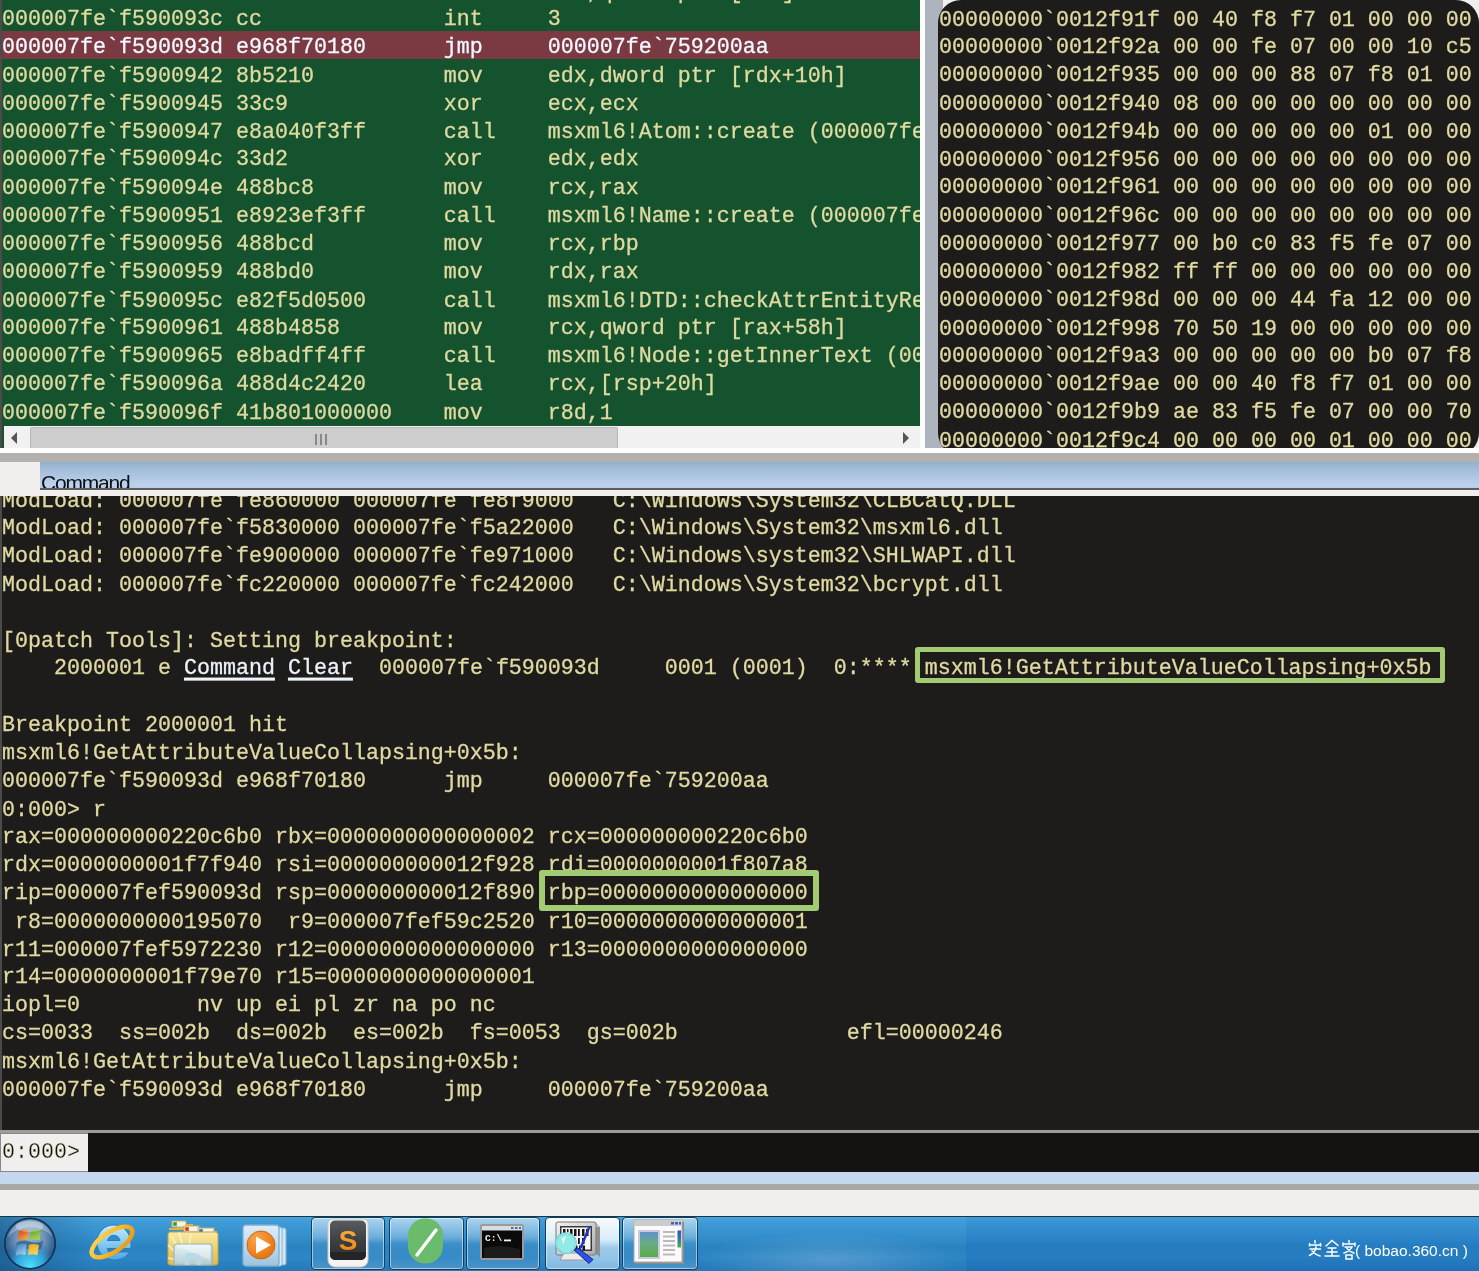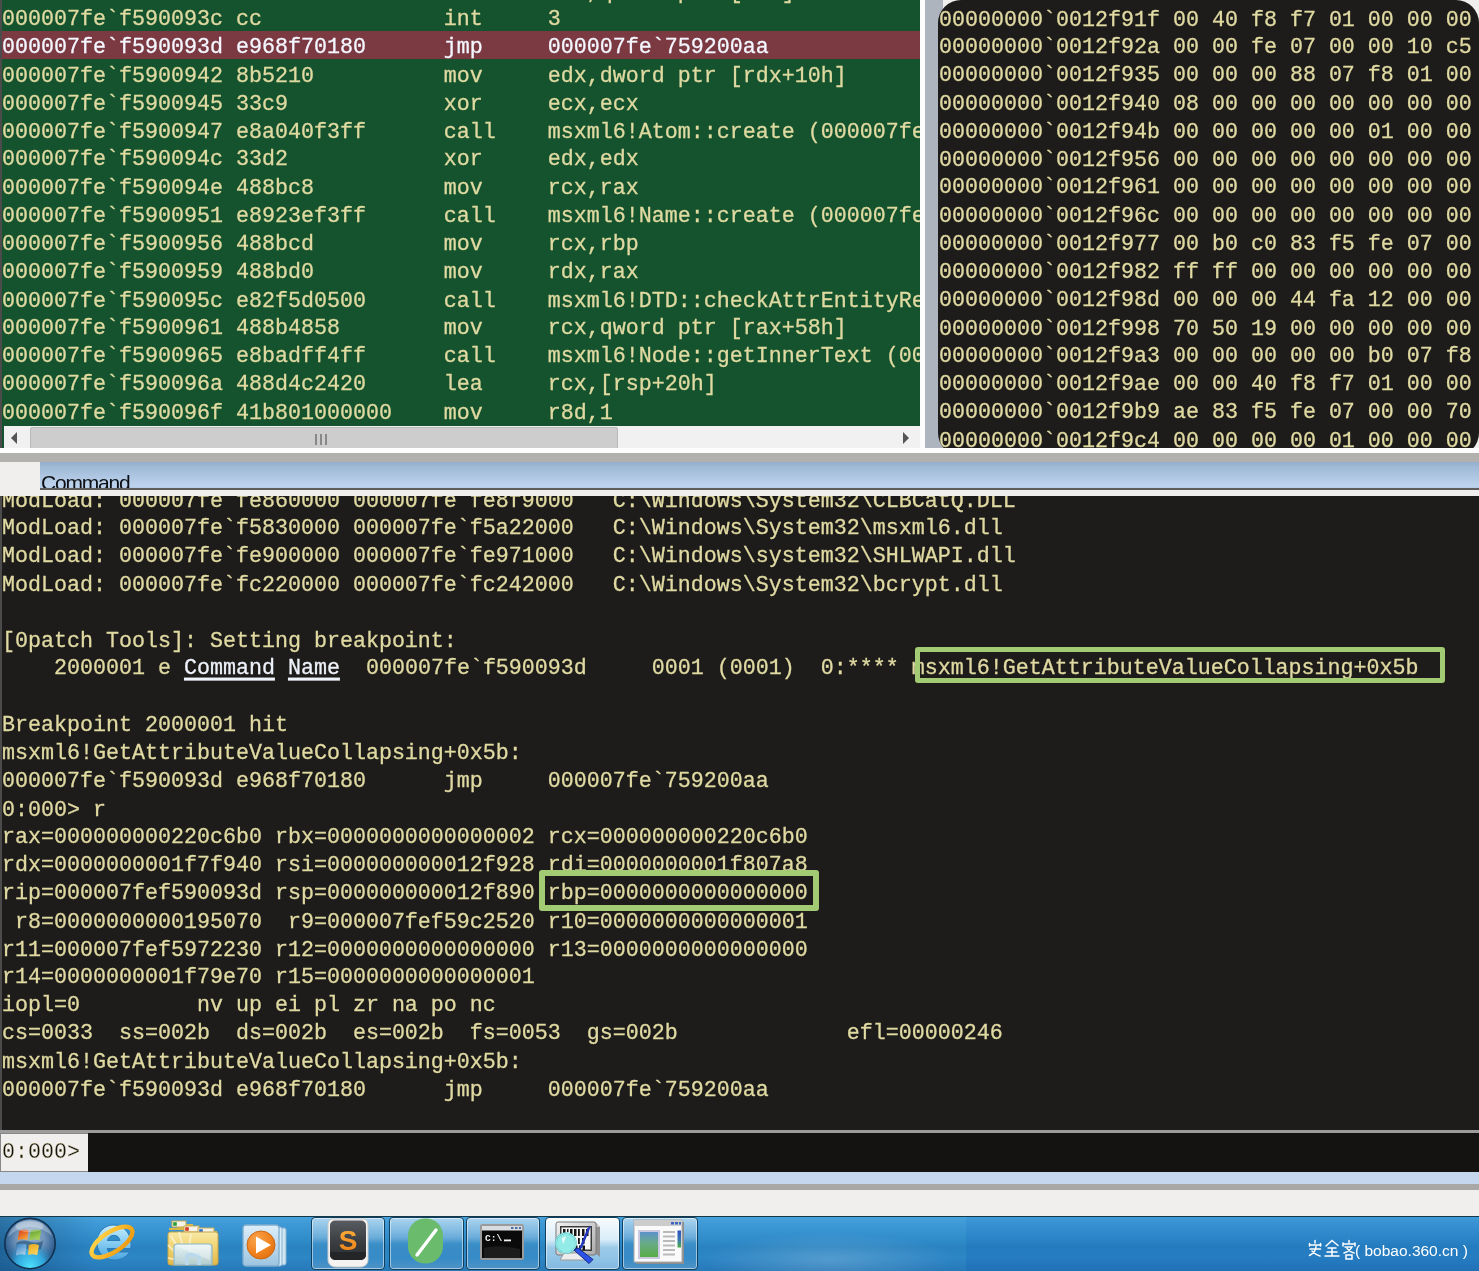--- a/index.html
+++ b/index.html
@@ -103,21 +103,21 @@
 <div class="abs" id="grayband"></div>
 <div class="abs" id="cmdtitle">Command</div>
 
 <div class="abs" id="cmdarea">
   <pre class="code" style="left:0px;top:-9.3px;">ModLoad: 000007fe`fe860000 000007fe`fe8f9000   C:\Windows\System32\CLBCatQ.DLL
 ModLoad: 000007fe`f5830000 000007fe`f5a22000   C:\Windows\System32\msxml6.dll
 ModLoad: 000007fe`fe900000 000007fe`fe971000   C:\Windows\system32\SHLWAPI.dll
 ModLoad: 000007fe`fc220000 000007fe`fc242000   C:\Windows\System32\bcrypt.dll
 
 [0patch Tools]: Setting breakpoint:
-    2000001 e <span class="lnk">Command</span> <span class="lnk">Name</span>  000007fe`f590093d     0001 (0001)  0:**** msxml6!GetAttributeValueCollapsing+0x5b
+    2000001 e <span class="lnk">Command</span> <span class="lnk">Clear</span>  000007fe`f590093d     0001 (0001)  0:**** msxml6!GetAttributeValueCollapsing+0x5b
 
 Breakpoint 2000001 hit
 msxml6!GetAttributeValueCollapsing+0x5b:
 000007fe`f590093d e968f70180      jmp     000007fe`759200aa
 0:000&gt; r
 rax=000000000220c6b0 rbx=0000000000000002 rcx=000000000220c6b0
 rdx=0000000001f7f940 rsi=000000000012f928 rdi=0000000001f807a8
 rip=000007fef590093d rsp=000000000012f890 rbp=0000000000000000
  r8=0000000000195070  r9=000007fef59c2520 r10=0000000000000001
 r11=000007fef5972230 r12=0000000000000000 r13=0000000000000000

